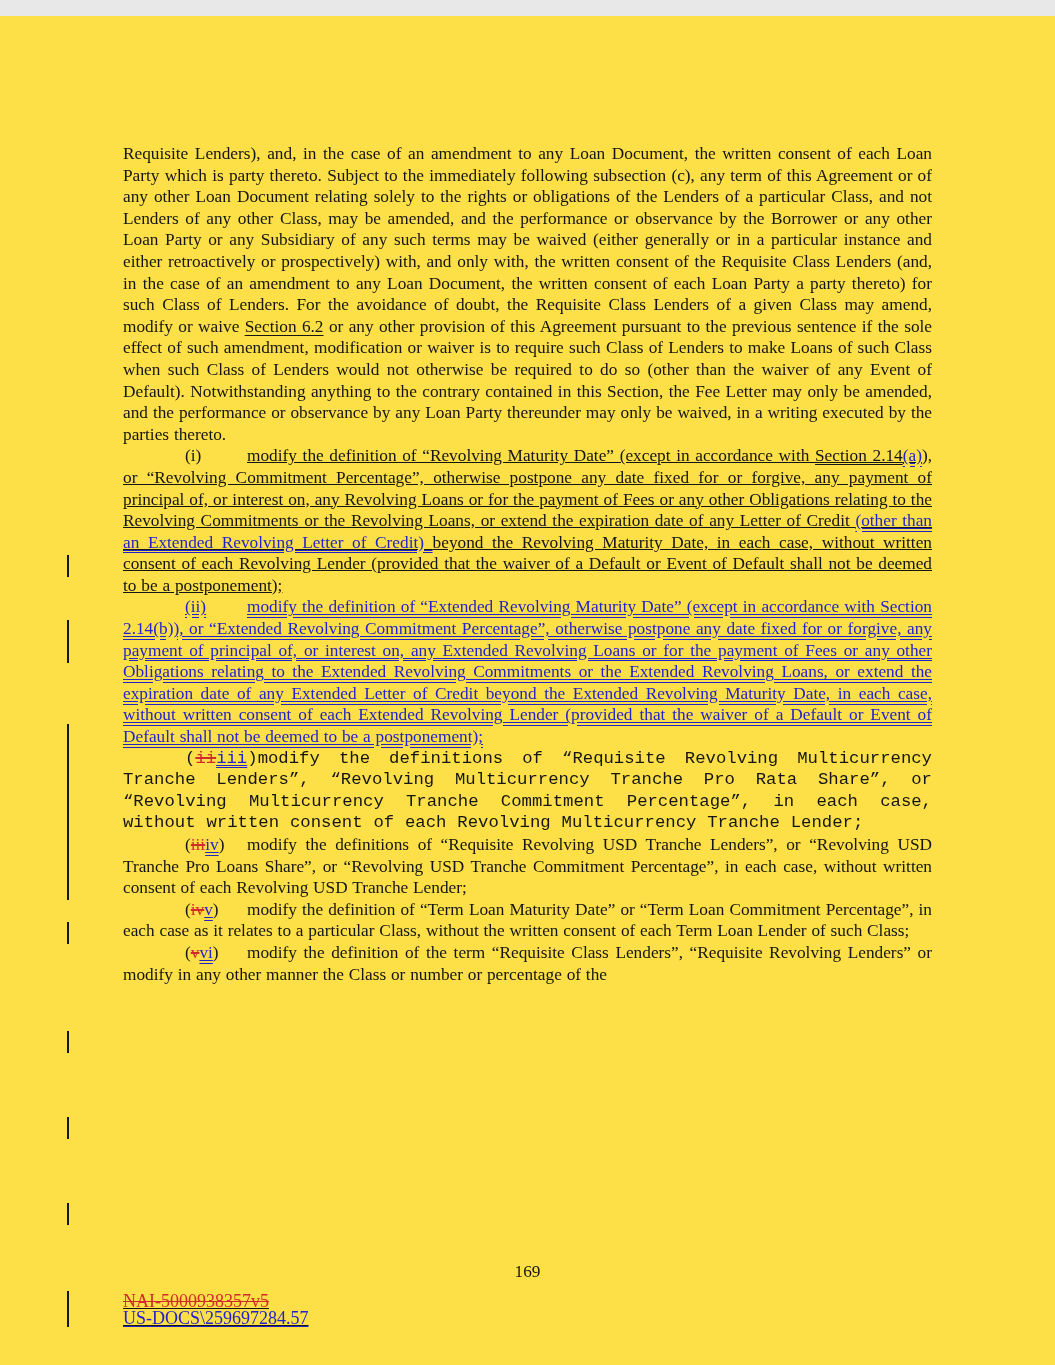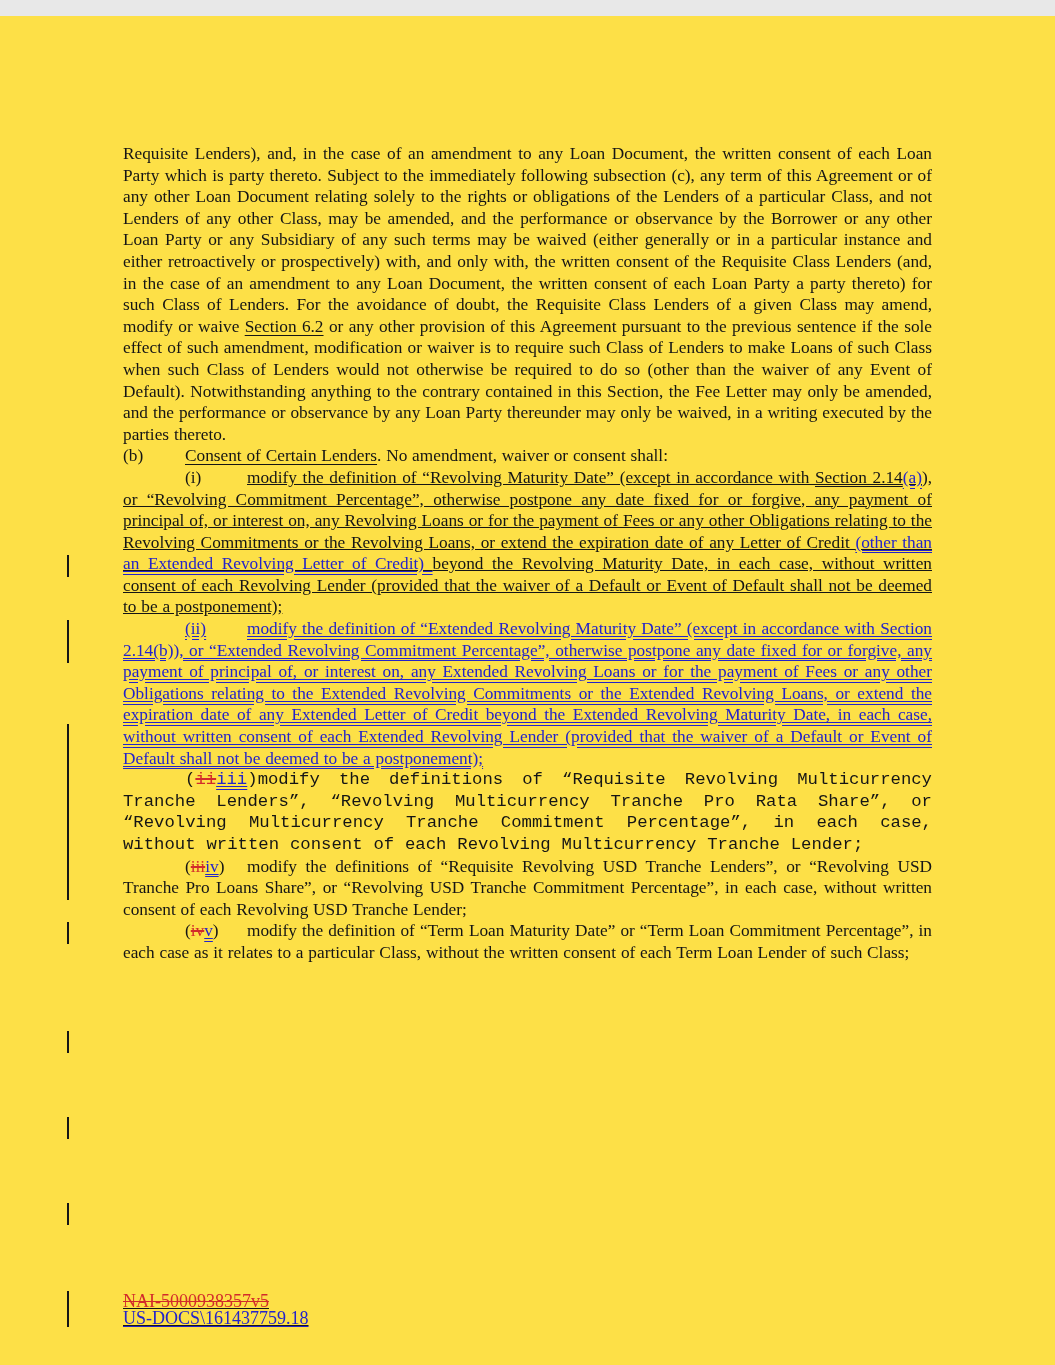--- a/index.html
+++ b/index.html
@@ -52,34 +52,35 @@
   <div class="changebar" style="top:906px;height:22px"></div>
   <div class="changebar" style="top:1015px;height:22px"></div>
   <div class="changebar" style="top:1101px;height:22px"></div>
   <div class="changebar" style="top:1187px;height:22px"></div>
   <div class="changebar" style="top:1275px;height:36px"></div>
 
   <div class="content">
 
     <p class="p-main"><span>Requisite Lenders), and, in the case of an amendment to any Loan Document, the written consent of each Loan Party which is party thereto.  Subject to the immediately following subsection (c), any term of this Agreement or of any other Loan Document relating solely to the rights or obligations of the Lenders of a particular Class, and not Lenders of any other Class, may be amended, and the performance or observance by the Borrower or any other Loan Party or any Subsidiary of any such terms may be waived (either generally or in a particular instance and either retroactively or prospectively) with, and only with, the written consent of the Requisite Class Lenders (and, in the case of an amendment to any Loan Document, the written consent of each Loan Party a party thereto) for such Class of Lenders.  For the avoidance of doubt, the Requisite Class Lenders of a given Class may amend, modify or waive </span><span class="u">Section 6.2</span><span> or any other provision of this Agreement pursuant to the previous sentence if the sole effect of such amendment, modification or waiver is to require such Class of Lenders to make Loans of such Class when such Class of Lenders would not otherwise be required to do so (other than the waiver of any Event of Default).  Notwithstanding anything to the contrary contained in this Section, the Fee Letter may only be amended, and the performance or observance by any Loan Party thereunder may only be waived, in a writing executed by the parties thereto.</span></p>
 
-    <p class="p-b"><span class="marker">(b)</span><span class="u">Consent of Certain Lenders</span><span>.  No amendment, waiver or consent shall:</span></p>
 
     <p class="p-i"><span class="marker">(i)</span><span>modify the definition of “Revolving Maturity Date” (except in accordance with </span><span class="u">Section 2.14</span><span class="ins">(a)</span><span>), or “Revolving Commitment Percentage”, otherwise postpone any date fixed for or forgive,  any payment of principal of, or interest on, any Revolving Loans or for the payment of Fees or any other Obligations relating to the Revolving Commitments or the Revolving Loans, or extend the expiration date of any Letter of Credit </span><span class="ins">(other than an Extended Revolving Letter of Credit) </span><span>beyond the Revolving Maturity Date, in each case, without written consent of each Revolving Lender (provided that the waiver of a Default or Event of Default shall not be deemed to be a postponement);</span></p>
 
     <p class="p-ii"><span class="marker"><span class="ins">(ii)</span></span><span class="ins">modify the definition of “Extended Revolving Maturity Date” (except in accordance with Section 2.14(b)), or “Extended Revolving Commitment Percentage”, otherwise postpone any date fixed for or forgive, any payment of principal of, or interest on, any Extended Revolving Loans or for the payment of Fees or any other Obligations relating to the Extended Revolving Commitments or the Extended Revolving Loans, or extend the expiration date of any Extended Letter of Credit beyond the Extended Revolving Maturity Date, in each case, without written consent of each Extended Revolving Lender (provided that the waiver of a Default or Event of Default shall not be deemed to be a postponement);</span></p>
 
     <p class="p-iii"><span class="marker"><span>(</span><span class="del">ii</span><span class="ins">iii</span><span>)</span></span><span>modify the definitions of “Requisite Revolving Multicurrency Tranche Lenders”, “Revolving Multicurrency Tranche Pro Rata Share”, or “Revolving Multicurrency Tranche Commitment Percentage”, in each case, without written consent of each Revolving Multicurrency Tranche Lender;</span></p>
 
     <p class="p-iv"><span class="marker"><span>(</span><span class="del">iii</span><span class="ins">iv</span><span>)</span></span><span>modify the definitions of “Requisite Revolving USD Tranche Lenders”, or “Revolving USD Tranche Pro Loans Share”, or “Revolving USD Tranche Commitment Percentage”, in each case, without written consent of each Revolving USD Tranche Lender;</span></p>
 
     <p class="p-v"><span class="marker"><span>(</span><span class="del">iv</span><span class="ins">v</span><span>)</span></span><span>modify the definition of “Term Loan Maturity Date” or “Term Loan Commitment Percentage”, in each case as it relates to a particular Class, without the written consent of each Term Loan Lender of such Class;</span></p>
 
+    <p class="p-vi"><span class="marker"><span>(</span><span class="del">v</span><span class="ins">vi</span><span>)</span></span><span>modify the definition of the term “Requisite Class Lenders”, “Requisite Revolving Lenders” or modify in any other manner the Class or number or percentage of the</span></p>
 
   </div>
 
+  <div class="page-number">169</div>
 
   <div class="footer">
     <div class="footer-del">NAI-5000938357v5</div>
-    <div class="footer-ins">US-DOCS\161437759.18</div>
+    <div class="footer-ins">US-DOCS\259697284.57</div>
   </div>
 
 </div>
 
 </body></html>

